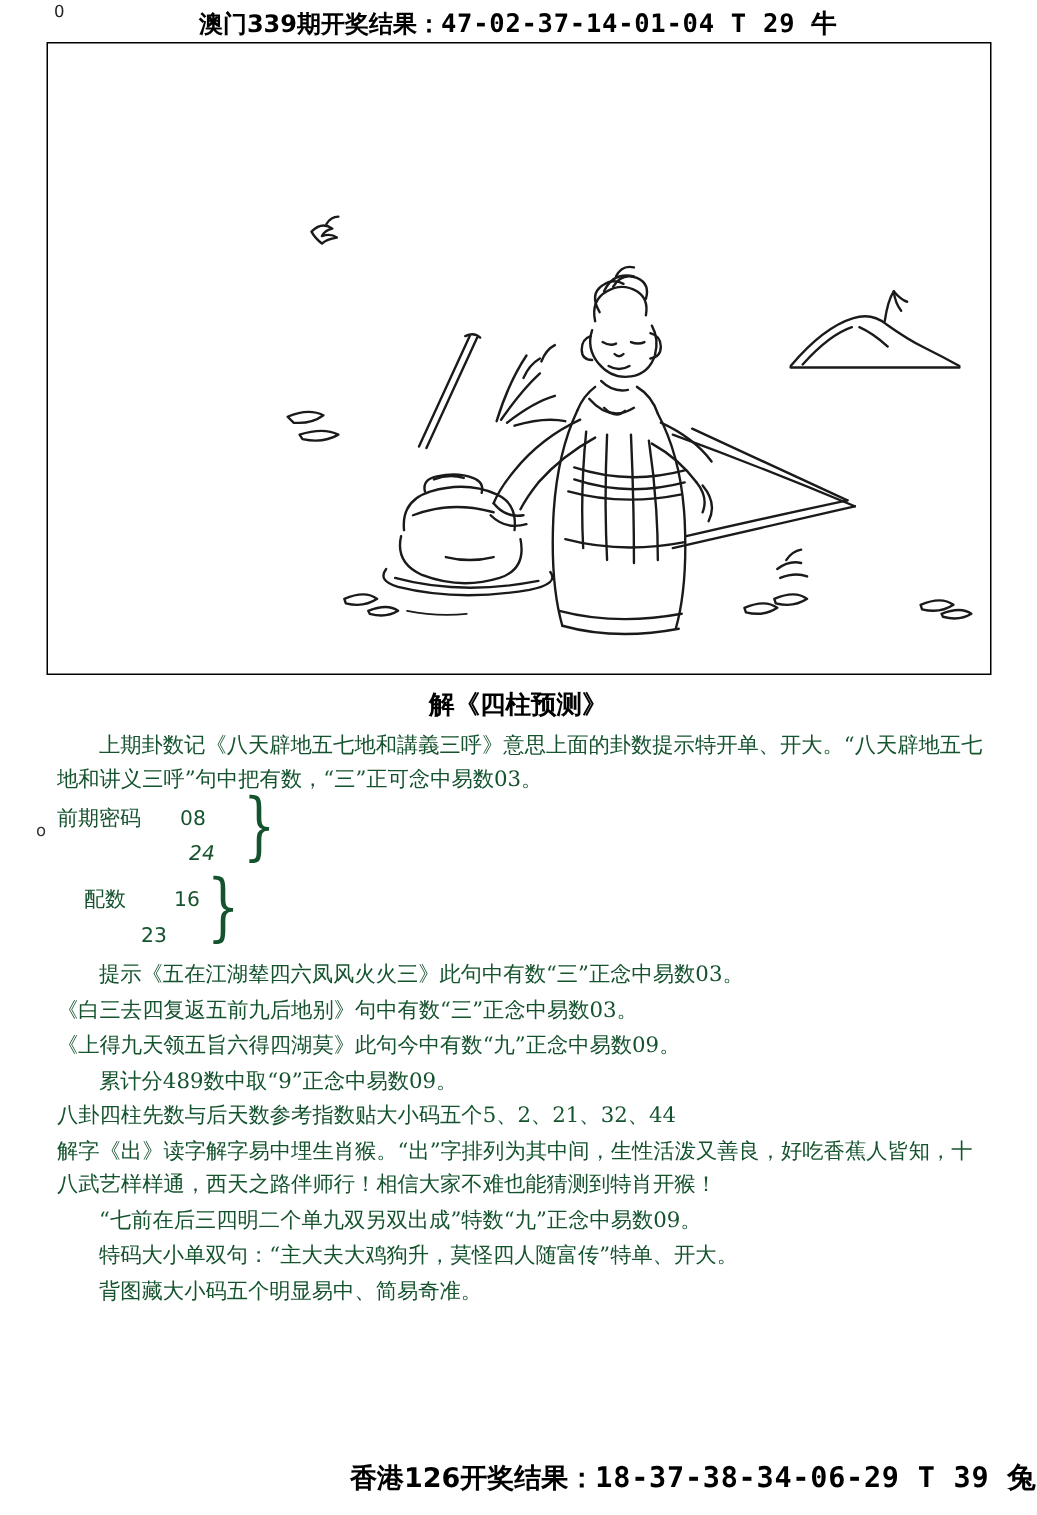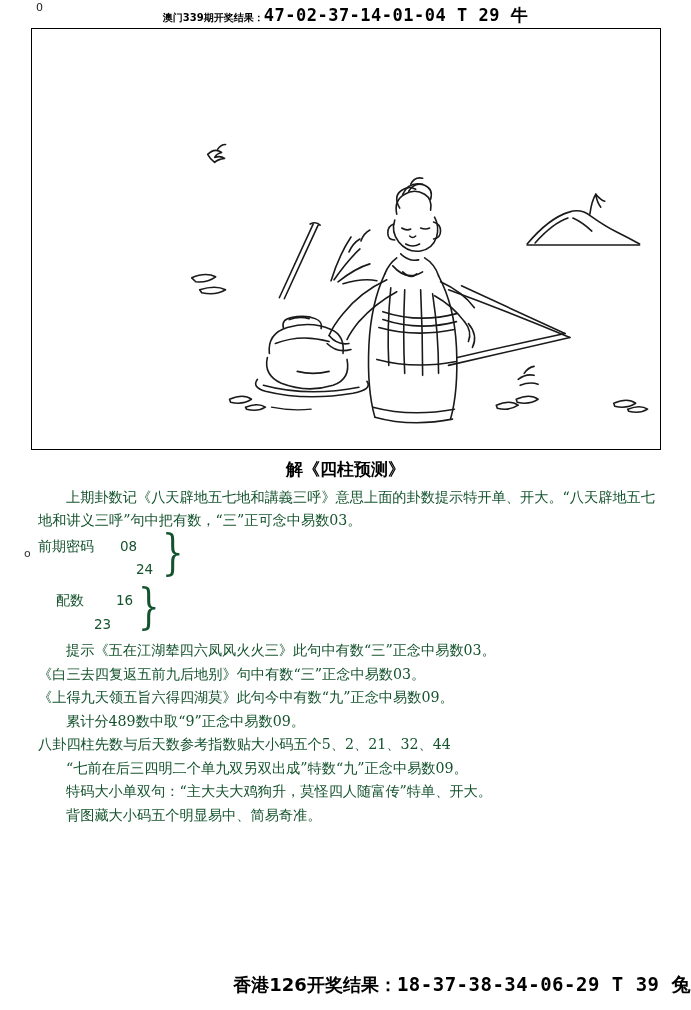--- a/index.html
+++ b/index.html
@@ -34,21 +34,21 @@
     left: 0;
     top: 4px;
     width: 691px;
     text-align: center;
     font-weight: bold;
     font-size: 17px;
     letter-spacing: 0px;
     white-space: nowrap;
   }
   .header-bar .label {
-    font-size: 10px;
+    font-size: 16px;
   }
   .header-bar .nums {
     font-family: "DejaVu Sans Mono", "Liberation Mono", monospace;
     font-size: 17px;
     letter-spacing: 0.5px;
   }
   
   .illus-frame {
     position: absolute;
     left: 31px;
@@ -126,21 +126,21 @@
     position: absolute;
     top: -6px;
     font-size: 34px;
     line-height: 34px;
     font-family: "DejaVu Serif", serif;
     transform: scaleY(1.45);
     transform-origin: left top;
   }
   .block-a .lbl { left: 0; }
   .block-a .n1 { left: 82px; }
-  .block-a .n2 { left: 98px; }
+  .block-a .n2 { left: 88px; font-style: italic; }
   .block-a .brace { left: 124px; }
   .block-b { height: 50px; }
   .block-b .lbl { left: 18px; }
   .block-b .n1 { left: 78px; }
   .block-b .n2 { left: 56px; top: 26px;}
   .block-b .brace { left: 100px; }
   
   .footer-bar {
     position: absolute;
     left: 0;
@@ -292,20 +292,21 @@
       <span class="n1">16</span>
       <span class="n2">23</span>
       <span class="brace">}</span>
     </div>
 
     <p class="indent">提示《五在江湖辇四六凤风火火三》此句中有数“三”正念中易数03。</p>
     <p>《白三去四复返五前九后地别》句中有数“三”正念中易数03。</p>
     <p>《上得九天领五旨六得四湖莫》此句今中有数“九”正念中易数09。</p>
     <p class="indent">累计分489数中取“9”正念中易数09。</p>
     <p>八卦四柱先数与后天数参考指数贴大小码五个5、2、21、32、44</p>
+    <p>解字《出》读字解字易中埋生肖猴。“出”字排列为其中间，生性活泼又善良，好吃香蕉人皆知，十八武艺样样通，西天之路伴师行！相信大家不难也能猜测到特肖开猴！</p>
     <p class="indent">“七前在后三四明二个单九双另双出成”特数“九”正念中易数09。</p>
     <p class="indent">特码大小单双句：“主大夫大鸡狗升，莫怪四人随富传”特单、开大。</p>
     <p class="indent">背图藏大小码五个明显易中、简易奇准。</p>
   </div>
 
   <div class="footer-bar">
     <span class="label">香港126开奖结果：</span><span class="nums">18-37-38-34-06-29 T 39 兔</span>
   </div>
 
 </div>

